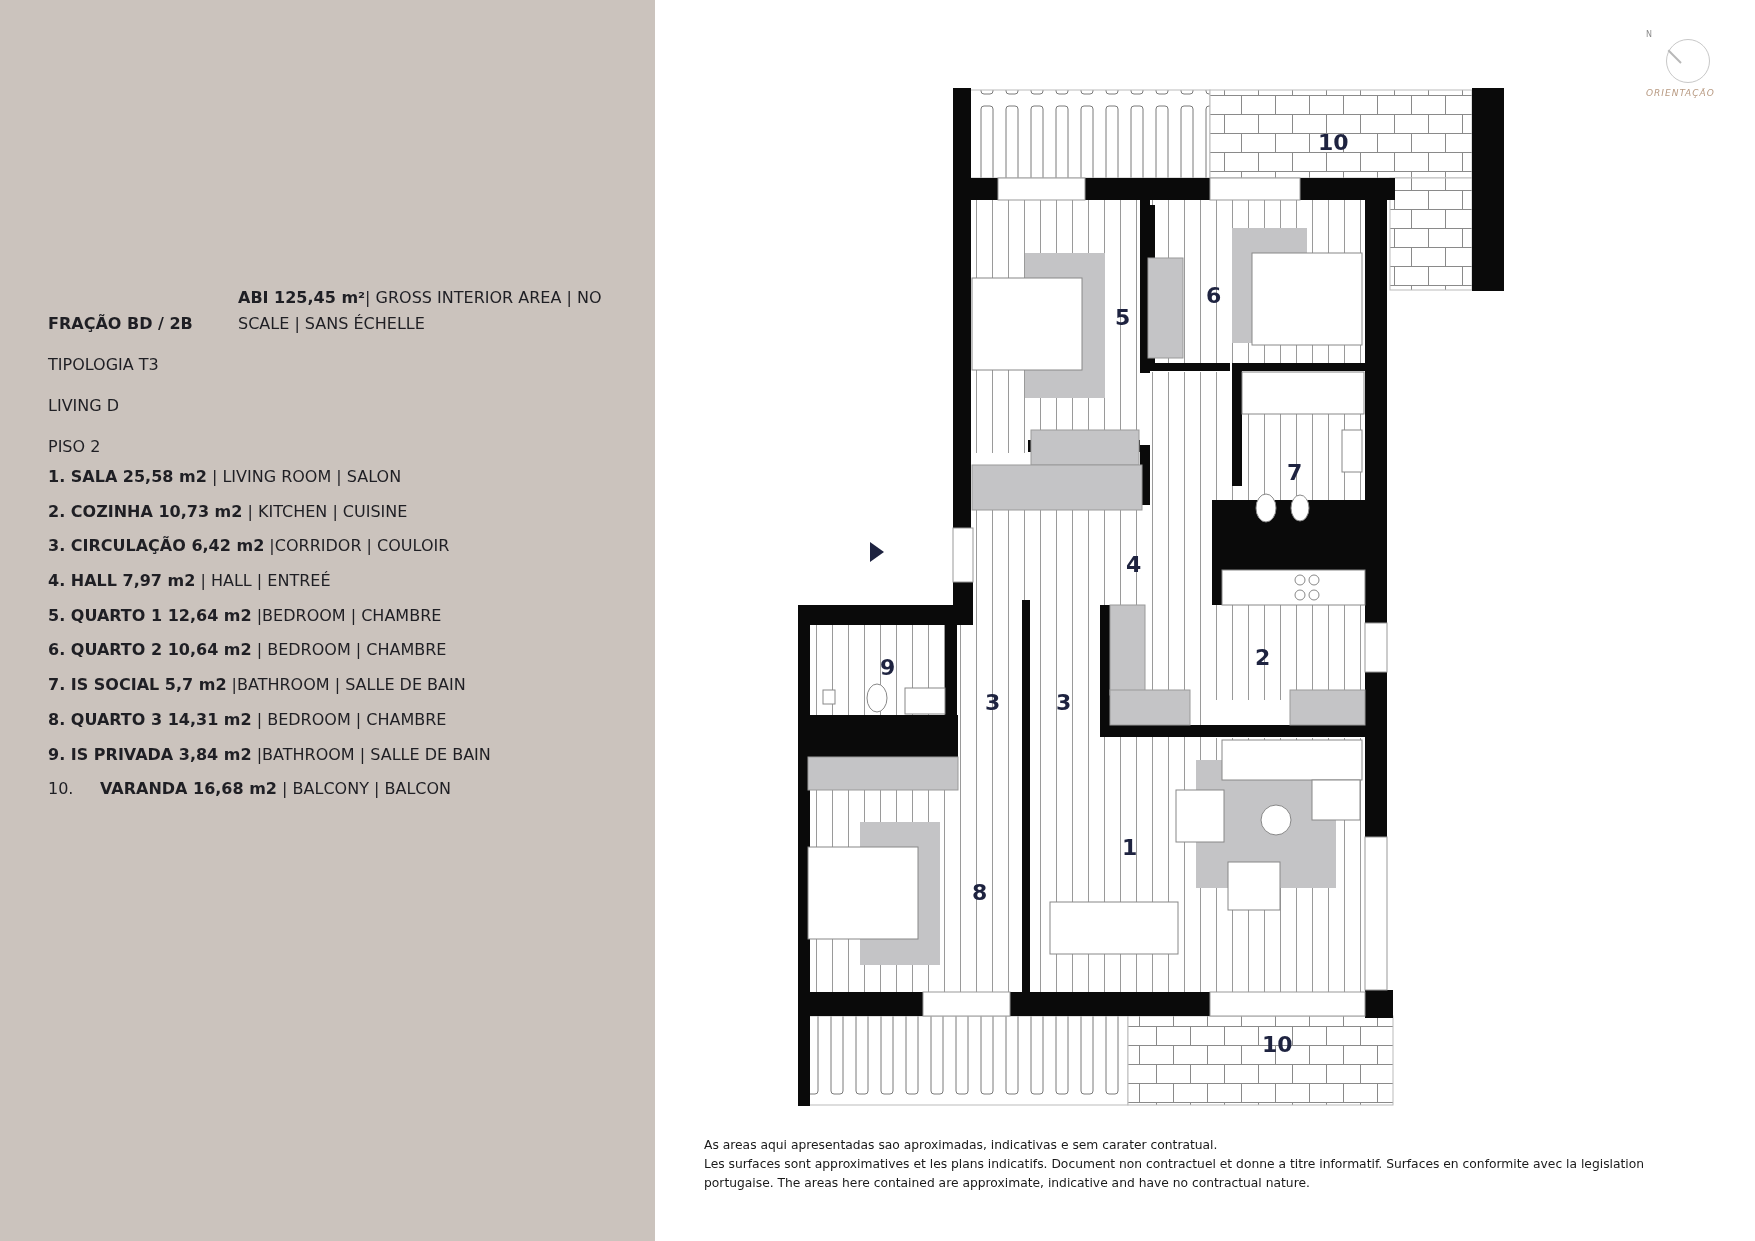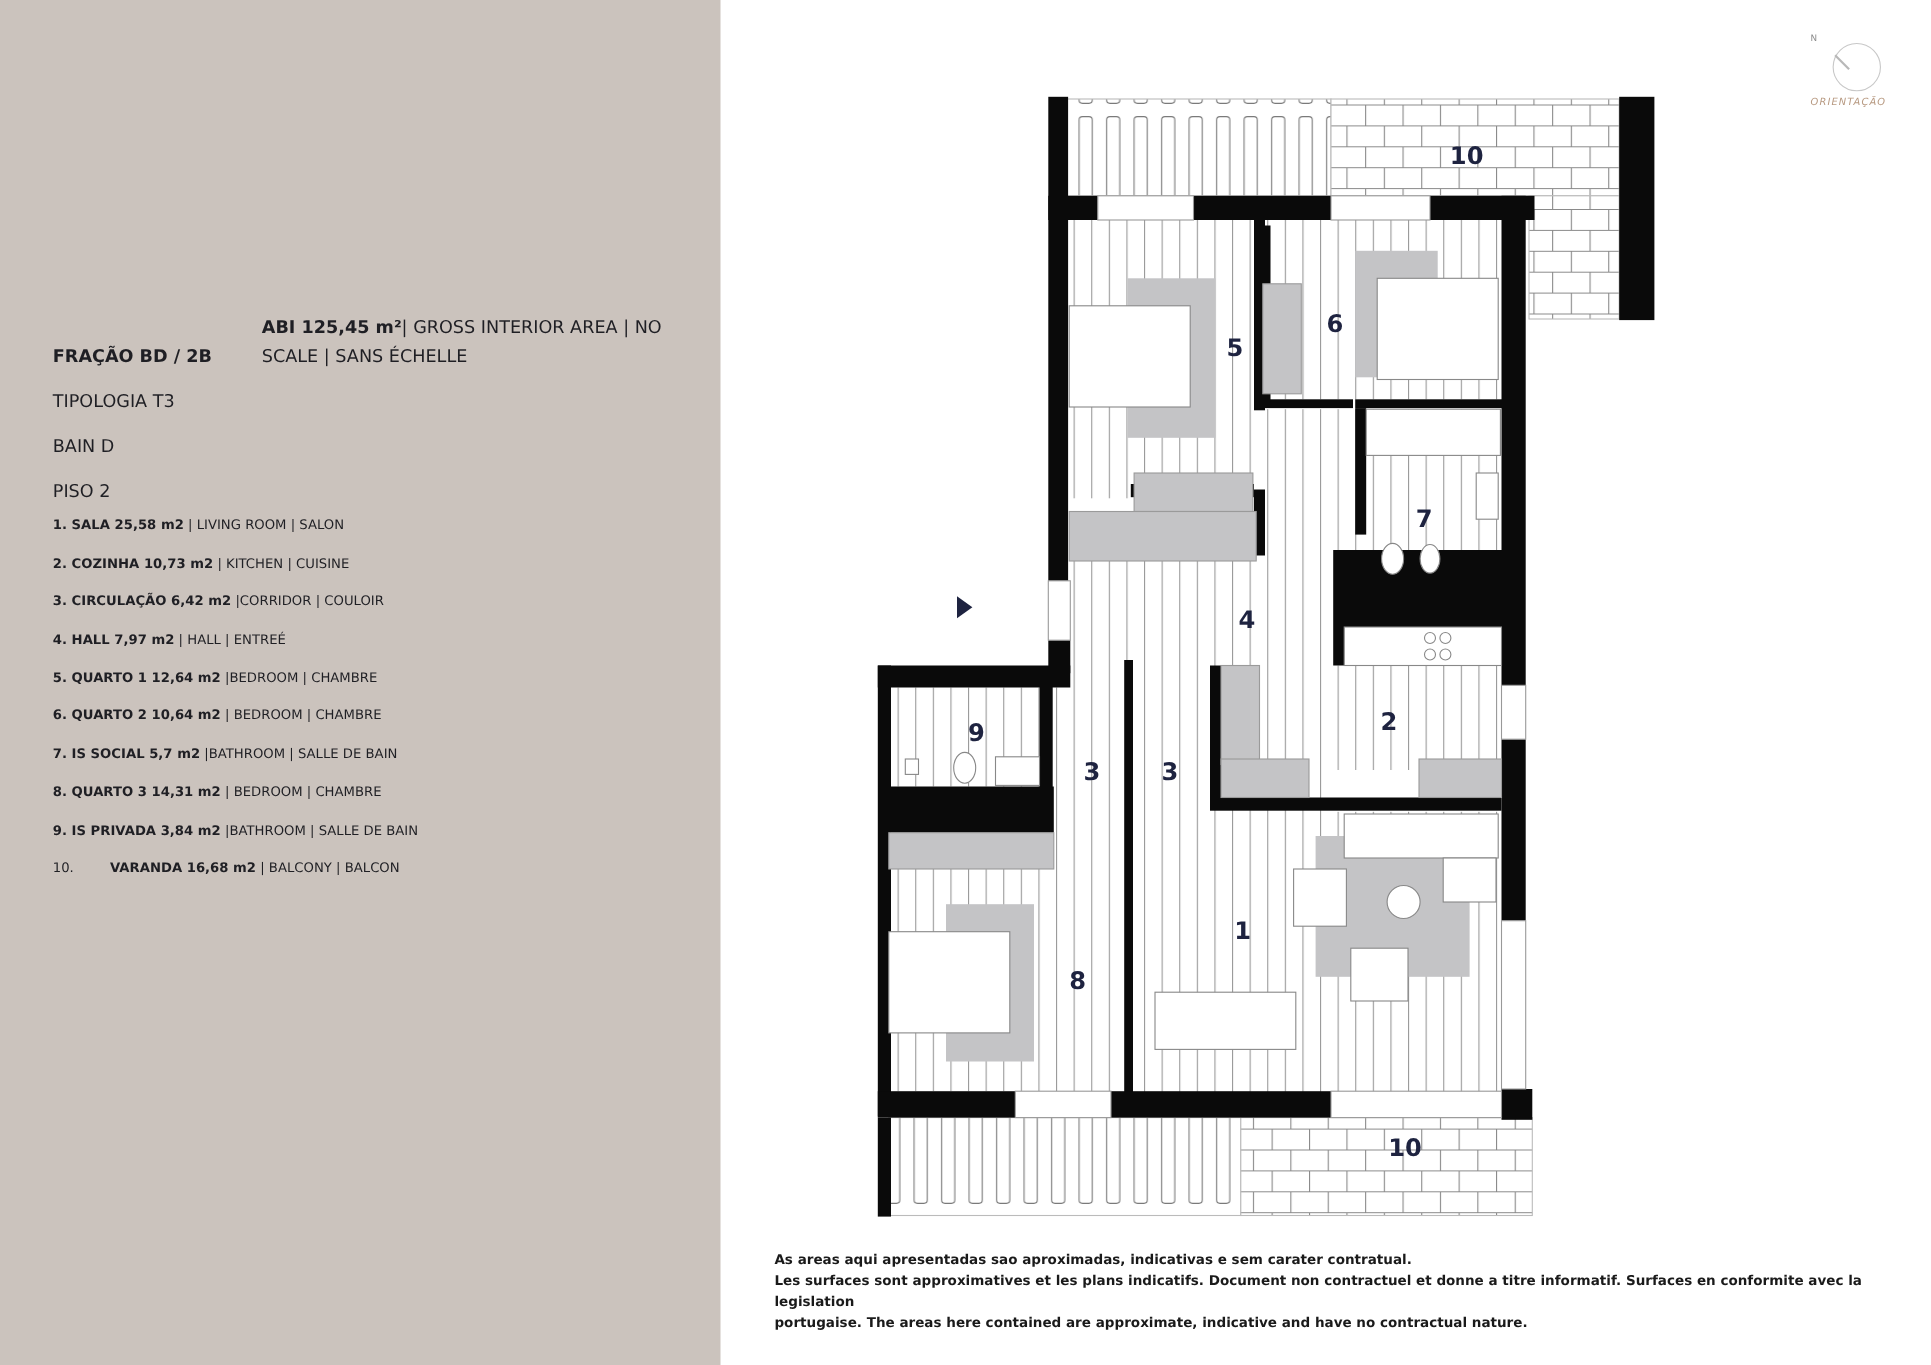--- a/index.html
+++ b/index.html
@@ -4,43 +4,43 @@
 <style>
   html, body { margin:0; padding:0; }
   body { width:1755px; height:1241px; position:relative; background:#ffffff; overflow:hidden;
          font-family:"DejaVu Sans", "Liberation Sans", sans-serif; color:#1f1f24; }
   .panel { position:absolute; left:0; top:0; width:655px; height:1241px; background:#cbc3bd; }
   .info { position:absolute; left:48px; top:285px; font-size:16px; }
   .info-left div { height:41px; line-height:22px; }
   .info-left .bold { font-weight:bold;margin-top:28px; }
   .info-right { position:absolute; left:190px; top:0; width:370px; line-height:25.5px; }
   .info-right b { font-weight:bold; }
-  .rooms { position:absolute; left:48px; top:463px; font-size:12px; }
+  .rooms { position:absolute; left:48px; top:463px; font-size:16px; }
   .room { height:34.7px; line-height:28px; white-space:nowrap; }
   .room b { font-weight:bold; }
   .room .num10 { display:inline-block; width:52px; font-weight:normal; }
   .plan { position:absolute; left:0; top:0; }
-  .disclaimer { position:absolute; left:704px; top:1136px; font-size:12.3px; font-weight:bold; line-height:19px; color:#1a1a1a; width:1000px; }
+  .disclaimer { position:absolute; left:704px; top:1136px; font-size:12.3px; font-weight:normal; line-height:19px; color:#1a1a1a; width:1000px; }
   .compass { position:absolute; left:1642px; top:30px; width:90px; height:75px; }
   .compass .n { position:absolute; left:4px; top:0px; font-size:8px; color:#8c8c8c; }
   .compass .circle { position:absolute; left:24px; top:9px; width:42px; height:42px; border:1.5px solid #c8c8c8; border-radius:50%; }
   .compass .needle { position:absolute; left:38px; top:15px; width:2px; height:18px; background:#b8b8b8; transform:rotate(-45deg); transform-origin:bottom center; }
   .compass .label { position:absolute; left:4px; top:58px; font-size:9px; letter-spacing:1px; color:#b89a82;font-style:italic; }
   .entry-arrow { position:absolute; left:870px; top:542px; width:0; height:0; border-top:10px solid transparent; border-bottom:10px solid transparent; border-left:14px solid #1e2340; }
   .rlabel { position:absolute; font-size:22px; font-weight:bold; color:#1e2340; }
 </style>
 </head>
 <body>
 
 <div class="panel">
   <div class="info">
     <div class="info-left">
       <div class="bold">FRAÇÃO BD / 2B</div>
       <div>TIPOLOGIA T3</div>
-      <div>BAIN D</div>
+      <div>LIVING D</div>
       <div>PISO 2</div>
     </div>
     <div class="info-right">
       <div><b>ABI 125,45 m²</b><span>| GROSS INTERIOR AREA | NO SCALE | SANS ÉCHELLE</span></div>
     </div>
   </div>
 
   <div class="rooms">
     <div class="room"><b>1. SALA 25,58 m2</b><span> | LIVING ROOM | SALON</span></div>
     <div class="room"><b>2. COZINHA 10,73 m2</b><span> | KITCHEN | CUISINE</span></div>

